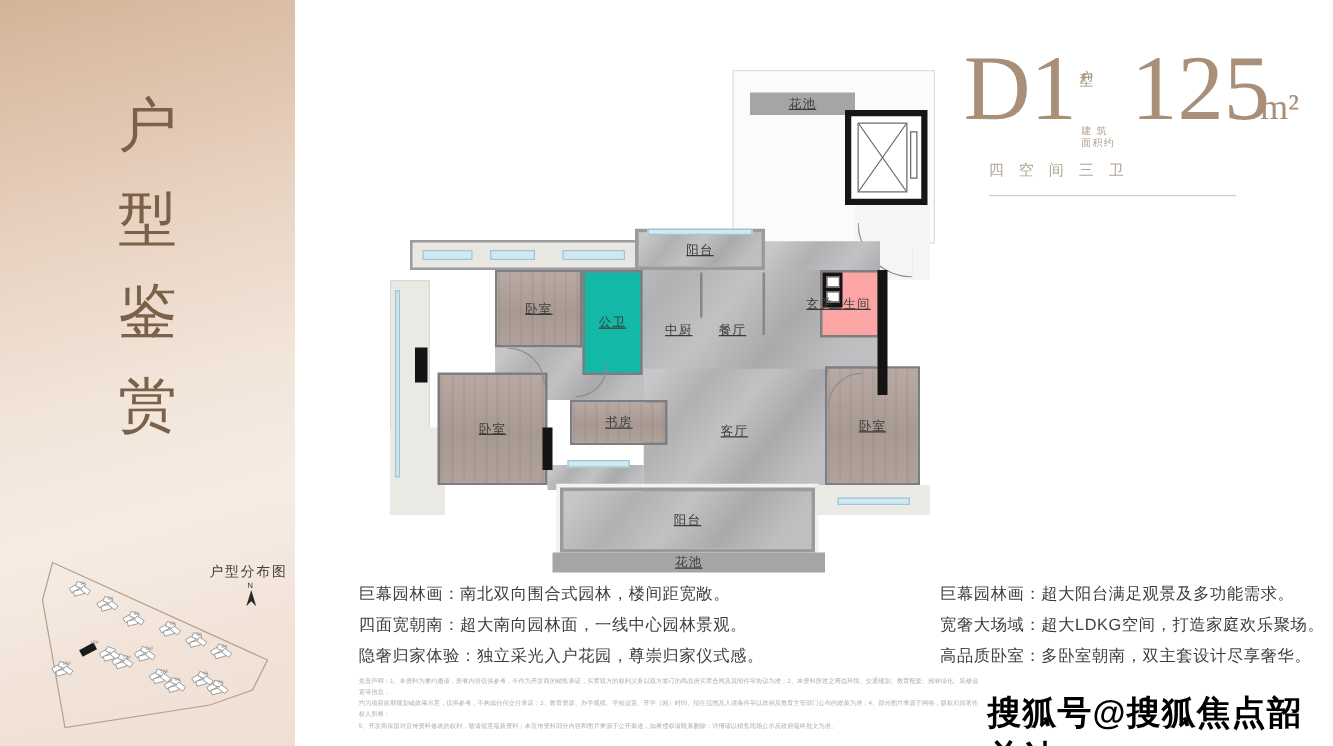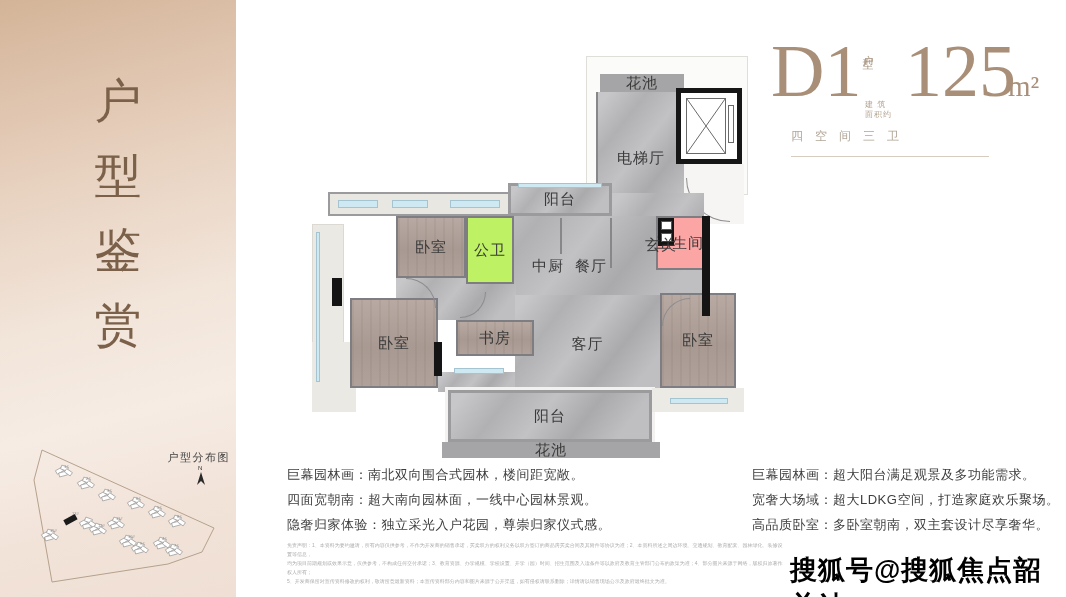--- a/index.html
+++ b/index.html
@@ -30,21 +30,21 @@
 
   
   .fp{position:absolute;left:308px;top:52px;width:462px;height:412px;}
   .fp *{box-sizing:border-box;}
   .marble{background:linear-gradient(128deg,#c7c7c9 6%,#b1b1b4 26%,#c2c2c5 46%,#aaaaad 66%,#bfbfc2 86%);}
   .wood{background:
     repeating-linear-gradient(90deg,rgba(110,92,82,.10) 0 2px,rgba(255,255,255,0) 2px 9px),
     linear-gradient(180deg,#b8aaa2 0%,#a89a92 55%,#b0a29a 100%);
     border:2px solid #7e7e82;}
   .room{position:absolute;display:flex;align-items:center;justify-content:center;}
-  .room span,.lbl{font-size:15px;color:#3a3a3a;letter-spacing:1px;white-space:nowrap;}
+  .room span,.lbl{font-size:10px;color:#3a3a3a;letter-spacing:1px;white-space:nowrap;text-decoration:underline;}
   .lbl{position:absolute;}
   .blk{position:absolute;background:#141414;}
   .wl{position:absolute;background:#87878a;}
   .w{position:absolute;background:#cfe9f2;border:1px solid #a3c4d0;}
 
   .fp-prot{left:278px;top:4px;width:162px;height:139px;background:#fbfbfa;border:1px solid #e0ded8;}
   .fp-fb-top{left:292px;top:22px;width:84px;height:18px;background:#a5a5a7;}
   .fp-elev-hall{left:288px;top:40px;width:88px;height:133px;border-left:2px solid #87878a;}
   .fp-below-shaft{left:376px;top:112px;width:60px;height:60px;background:#f6f5f3;}
   .fp-shaft{left:368px;top:36px;width:66px;height:76px;background:#ffffff;border:5px solid #161616;}
@@ -54,21 +54,21 @@
   .fp-hall{left:154px;top:164px;width:242px;height:84px;}
   .fp-corr{left:88px;top:226px;width:120px;height:42px;}
   .fp-corr2{left:130px;top:320px;width:77px;height:20px;}
   .fp-balc-top{left:200px;top:131px;width:104px;height:33px;border:3px solid #9b9b9e;}
   .fp-win-strip{left:20px;top:140px;width:192px;height:24px;background:#e9e7e2;border:2px solid #9b9b9e;}
   .fp-living{left:207px;top:243px;width:145px;height:99px;}
   .fp-balc-bot{left:140px;top:338px;width:204px;height:52px;border:3px solid #9b9b9e;box-shadow:0 0 0 3px #f3f2f0;}
   .fp-fb-bot{left:134px;top:390px;width:218px;height:16px;background:#a5a5a7;}
   .fp-left-band{left:4px;top:172px;width:32px;height:180px;background:#ebe9e4;border:1px solid #dcd9d3;}
   .fp-left-band2{left:4px;top:290px;width:44px;height:70px;background:#ebe9e4;}
-  .fp-pubbath{left:158px;top:164px;width:48px;height:68px;background:#bef264;border:2px solid #7e7e82;text-align:right;}
+  .fp-pubbath{left:158px;top:164px;width:48px;height:84px;background:#14b8a6;border:2px solid #7e7e82;text-align:right;}
   .fp-bath{left:348px;top:164px;width:48px;height:54px;background:#fca5a5;border:2px solid #7e7e82;}
   .fp-bed-tl{left:88px;top:164px;width:70px;height:62px;}
   .fp-cloak{left:34px;top:164px;width:54px;height:96px;}
   .fp-bed-bl{left:42px;top:246px;width:88px;height:90px;}
   .fp-study{left:148px;top:268px;width:78px;height:36px;}
   .fp-bed-r{left:352px;top:241px;width:76px;height:95px;}
   .fp-br-margin{left:344px;top:336px;width:92px;height:24px;background:#eceae5;}
   .arc{position:absolute;border:0 solid #8d8d90;}
   .arc-foyer{left:378px;top:126px;width:44px;height:44px;border-left-width:1px;border-bottom-width:1px;border-bottom-left-radius:44px;}
   .arc-bed-tl{left:98px;top:226px;width:30px;height:30px;border-right-width:1px;border-top-width:1px;border-top-right-radius:30px;}
@@ -166,23 +166,20 @@
   <div class="room fp-win-strip">
     <div class="w" style="left:8px;top:6px;width:40px;height:8px;"></div>
     <div class="w" style="left:62px;top:6px;width:36px;height:8px;"></div>
     <div class="w" style="left:120px;top:6px;width:50px;height:8px;"></div>
   </div>
 
   <div class="room fp-prot"></div>
   <div class="room fp-fb-top">
     <span>花池</span>
   </div>
-  <div class="room marble fp-elev-hall">
-    <span>电梯厅</span>
-  </div>
   <div class="room fp-below-shaft"></div>
   <div class="room fp-shaft">
     <div class="fp-shaft-x">
       <svg width="38" height="54" viewBox="0 0 38 54">
           <line x1="0" y1="0" x2="38" y2="54" stroke="#6a6a6a" stroke-width="1"></line>
           <line x1="38" y1="0" x2="0" y2="54" stroke="#6a6a6a" stroke-width="1"></line>
         </svg>
     </div>
     <div class="fp-shaft-bar"></div>
   </div>

